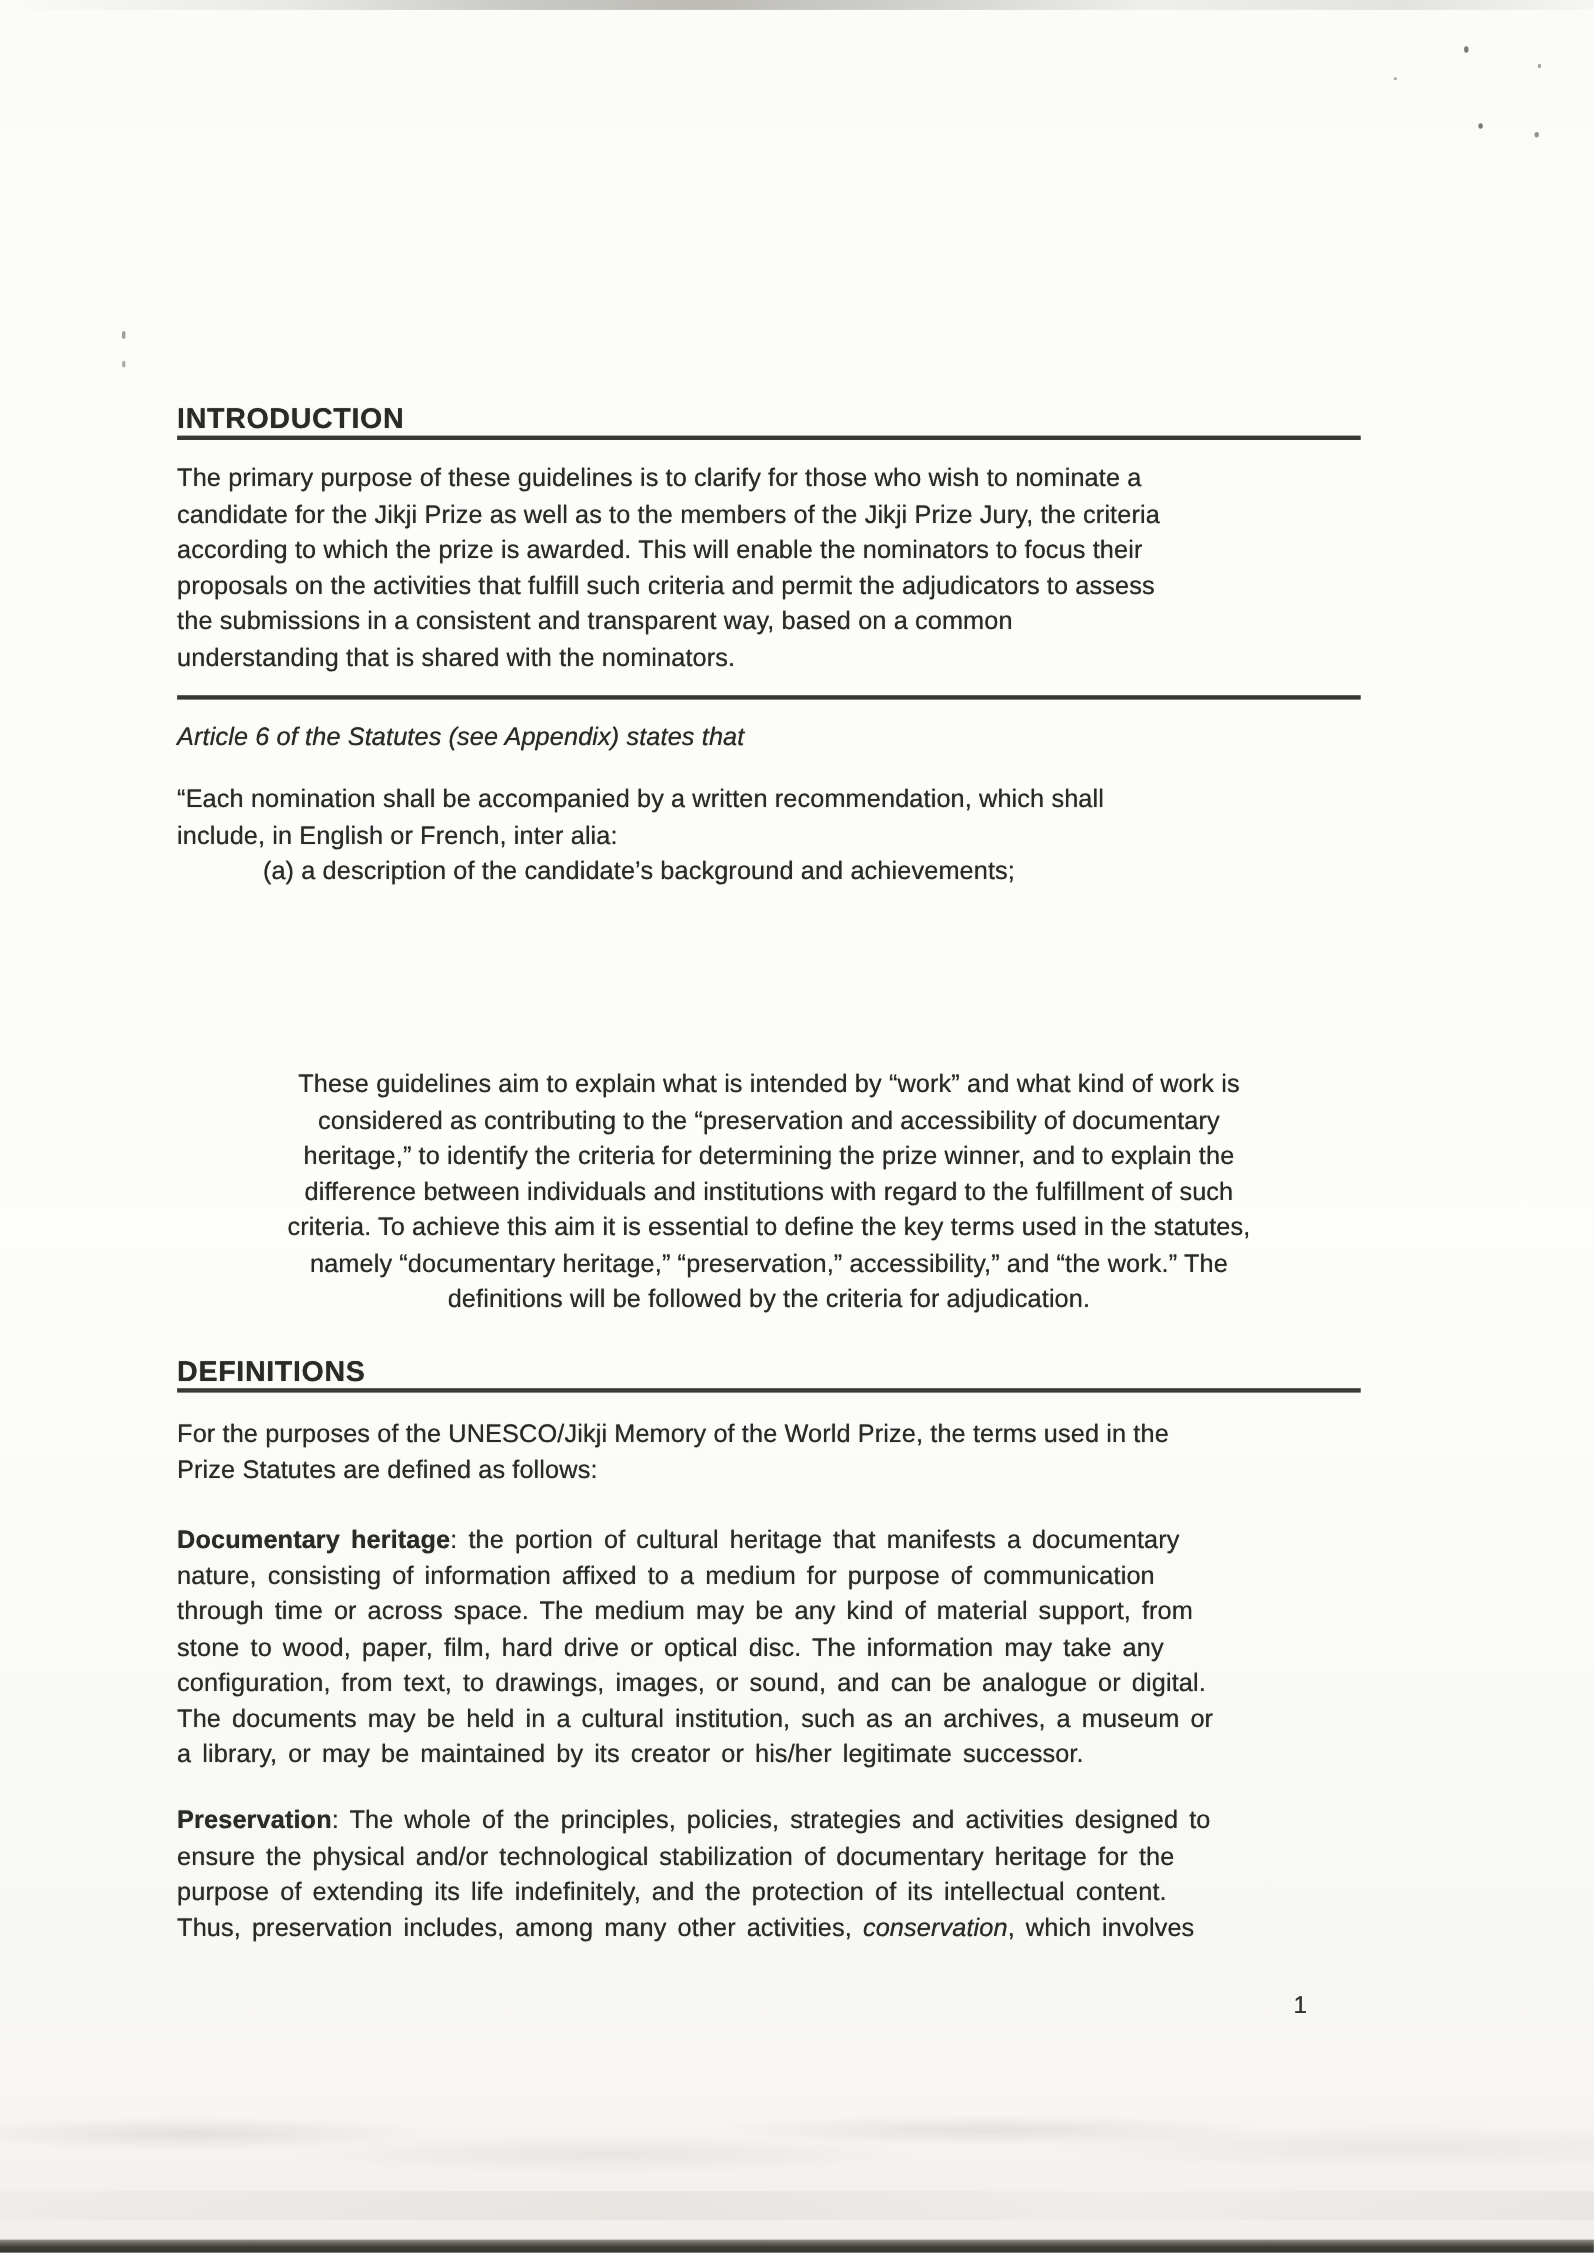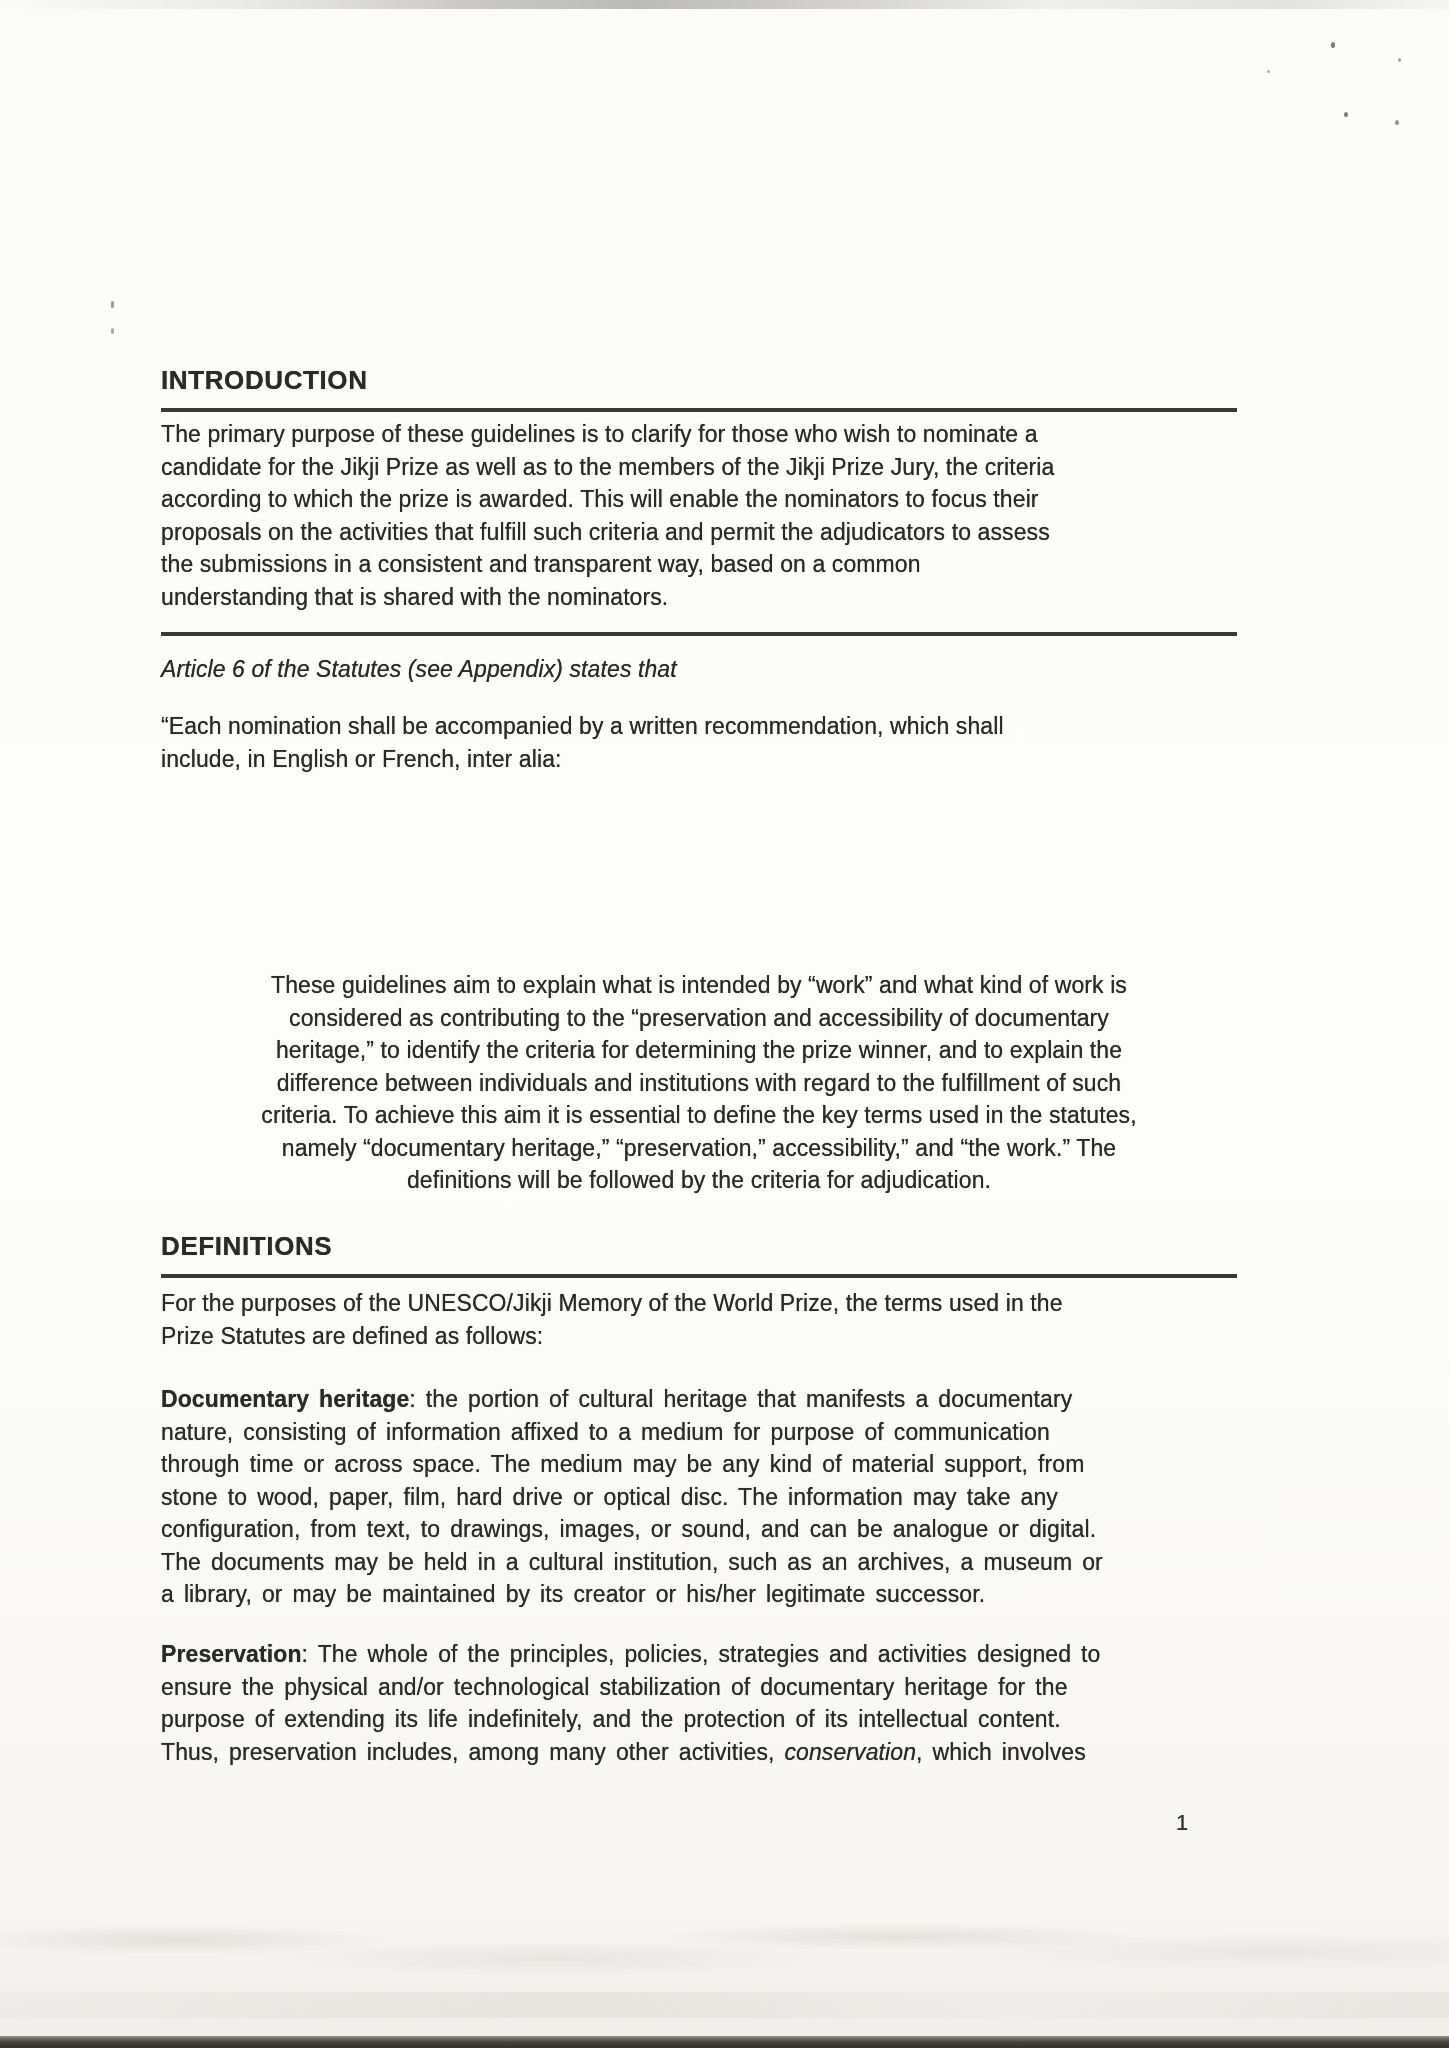--- a/index.html
+++ b/index.html
@@ -62,21 +62,21 @@
     letter-spacing: .1px;
     text-shadow: 0 0 .7px rgba(45,45,42,.85);
   }
   .justify-sim { word-spacing: 3.5px; }
   h1.heading {
     margin: 0;
     font-size: 26px;
     font-weight: bold;
     letter-spacing: .6px;
     line-height: 28px;
-    padding-bottom: 14px;
+    padding-bottom: 2px;
     border-bottom: 4px solid #3a3834;
     text-shadow: 0 0 .7px rgba(45,45,42,.9);
   }
   #h-intro        { top: 366px; }
   #p-intro        { top: 418px; }
   #article-block  { top: 632px; border-top: 4px solid #3a3834; padding-top: 17px; font-style: italic; }
   #quote-intro    { top: 710px; }
   .quote-items    { position: absolute; top: 775px; left: 78px; width: 920px; }
   .quote-items p  { margin: 0; }
   #p-guidelines   { top: 969px; text-align: center; }
@@ -122,20 +122,21 @@
 understanding that is shared with the nominators.</p>
 
       <div class="block" id="article-block">
         <p class="body-text" style="margin:0">Article 6 of the Statutes (see Appendix) states that</p>
       </div>
 
       <p class="body-text block" id="quote-intro" style="margin:0">“Each nomination shall be accompanied by a written recommendation, which shall
 include, in English or French, inter alia:</p>
 
       <div class="quote-items">
+        <p class="body-text">(a) a description of the candidate’s background and achievements;</p>
       </div>
 
       <p class="body-text block" id="p-guidelines" style="margin:0">These guidelines aim to explain what is intended by “work” and what kind of work is
 considered as contributing to the “preservation and accessibility of documentary
 heritage,” to identify the criteria for determining the prize winner, and to explain the
 difference between individuals and institutions with regard to the fulfillment of such
 criteria. To achieve this aim it is essential to define the key terms used in the statutes,
 namely “documentary heritage,” “preservation,” accessibility,” and “the work.” The
 definitions will be followed by the criteria for adjudication.</p>
     </section>

